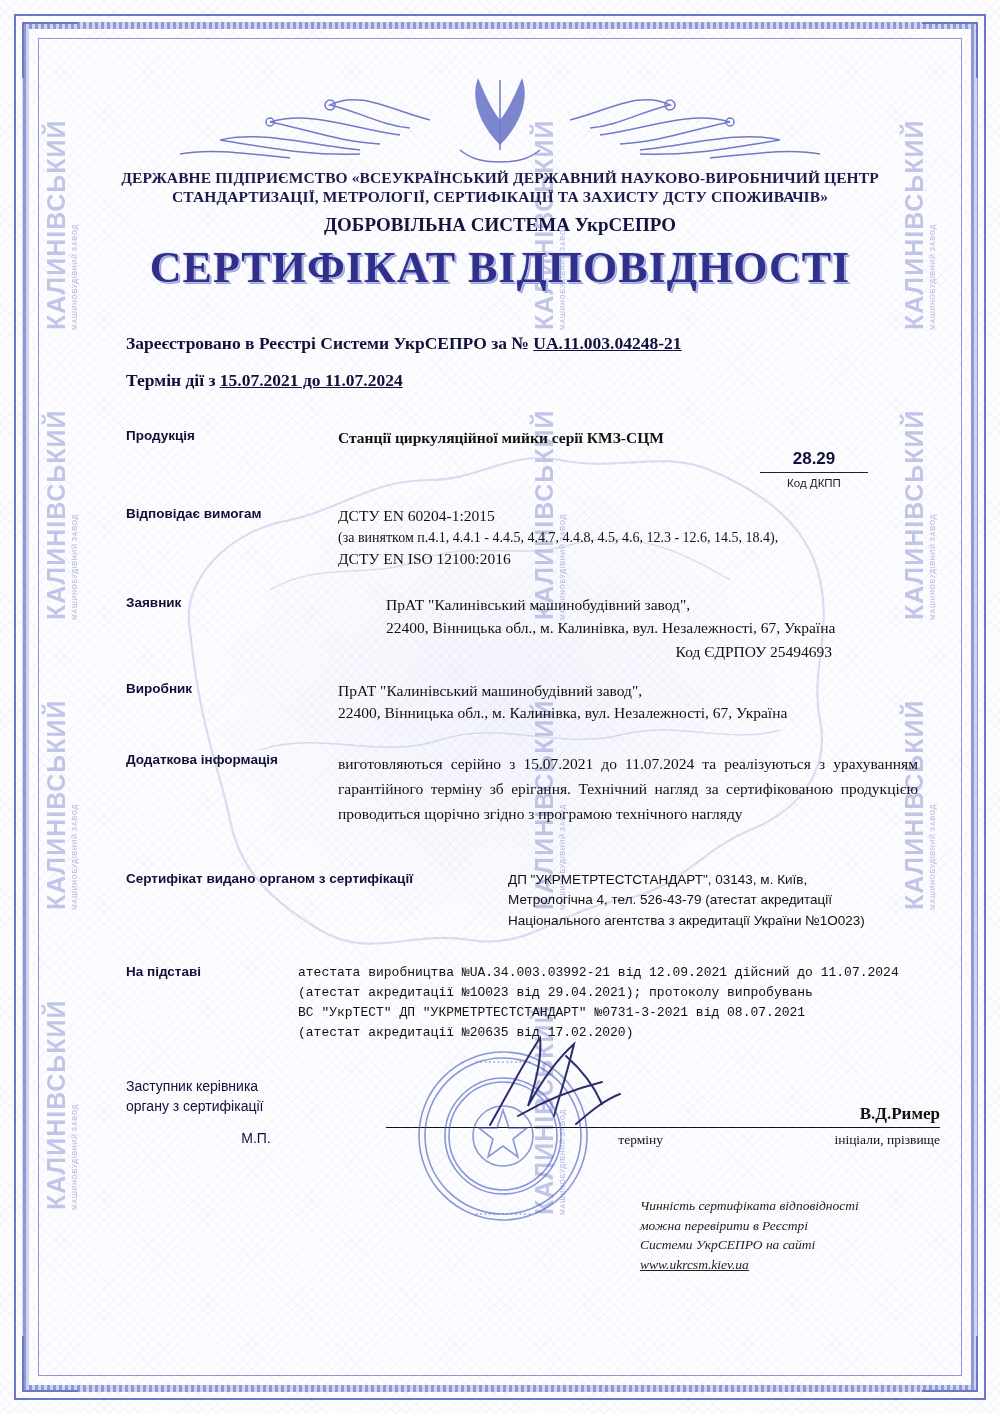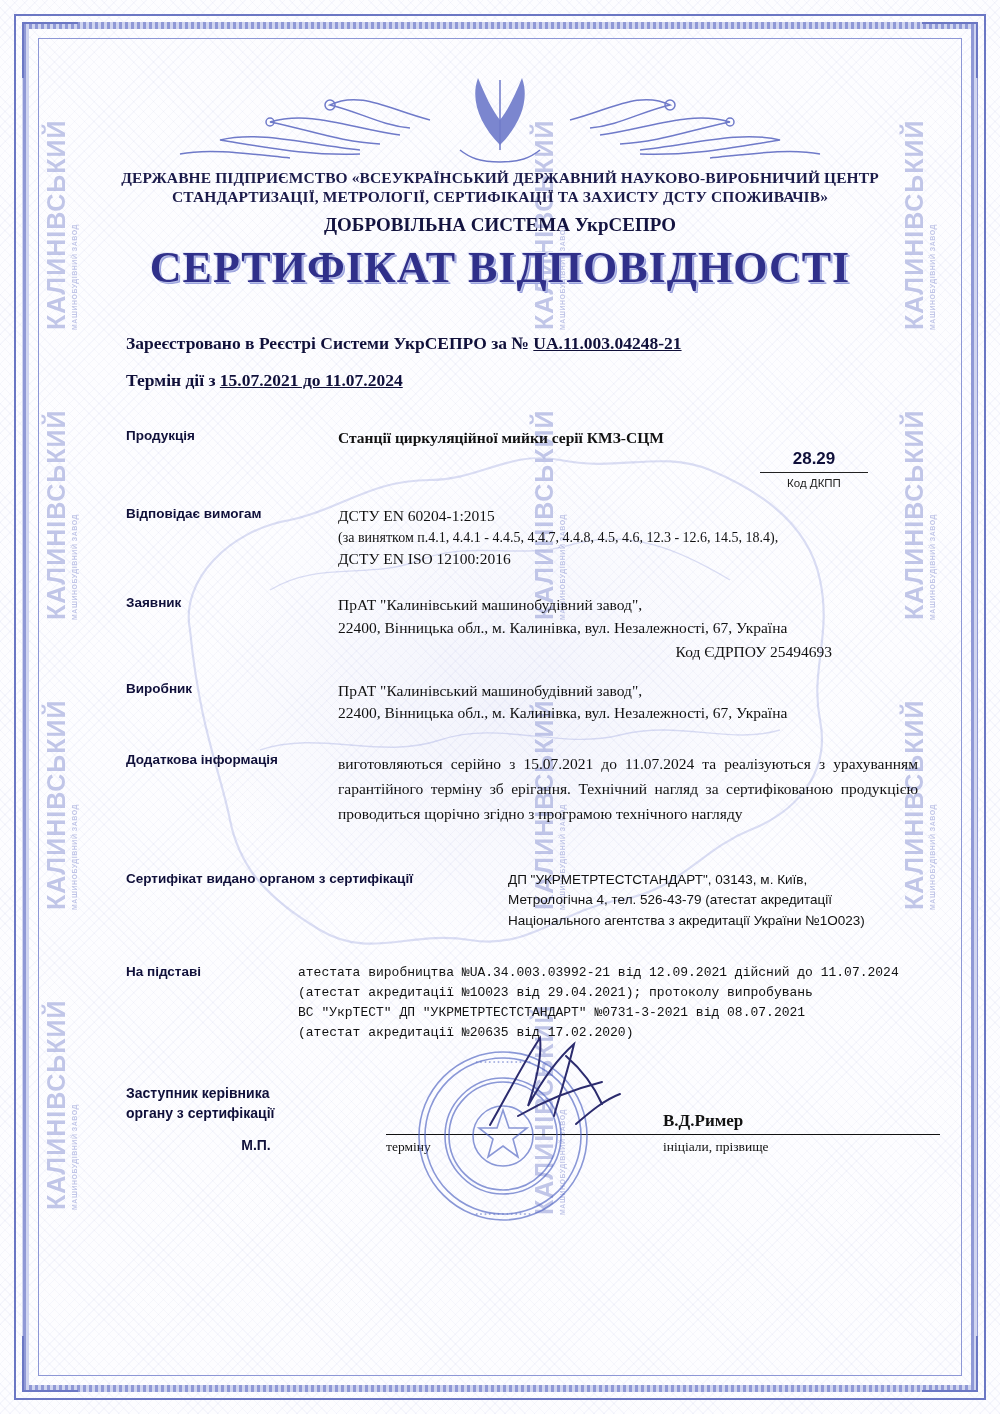--- a/index.html
+++ b/index.html
@@ -237,35 +237,34 @@
   
   .sign-block {
     display: flex;
     align-items: flex-end;
     margin-top: 34px;
     padding-left: 66px;
   }
   .sign-left {
     flex: 0 0 260px;
     font-family: "Liberation Sans", sans-serif;
-    font-weight: bold;
+    font-weight: normal;
     font-size: 14px;
     color: #10103a;
     line-height: 1.4;
-    margin-top: 7px;
   }
   .sign-left .mp {
     display: block;
     text-align: center;
     margin-top: 12px;
     font-size: 14px;
   }
   .sign-mid, .sign-right {
     flex: 1;
-    text-align: left;
+    text-align: right;
   }
   .sign-rule {
     border-bottom: 1.2px solid #111;
     height: 1px;
     margin-bottom: 4px;
   }
   .sign-cap {
     font-family: "Liberation Serif", serif;
     font-size: 13.5px;
     color: #111;
@@ -437,21 +436,21 @@
 
     <div class="row" style="margin-top:56px;">
       <div class="label">Відповідає вимогам</div>
       <div class="value">
         <div>ДСТУ EN 60204-1:2015</div>
         <div style="font-size:14px">(за винятком п.4.1, 4.4.1 - 4.4.5, 4.4.7, 4.4.8, 4.5, 4.6, 12.3 - 12.6, 14.5, 18.4),</div>
         <div>ДСТУ EN ISO 12100:2016</div>
       </div>
     </div>
 
-    <div class="row" style="margin-top:24px;">
+    <div class="row" style="margin-top:24px;gap:48px;">
       <div class="label">Заявник</div>
       <div class="value">
         <div>ПрАТ "Калинівський машинобудівний завод",</div>
         <div>22400, Вінницька обл., м. Калинівка, вул. Незалежності, 67, Україна</div>
         <div class="edrpou">Код ЄДРПОУ 25494693</div>
       </div>
     </div>
 
     <div class="row" style="margin-top:16px;">
       <div class="label">Виробник</div>
@@ -520,14 +519,20 @@
 
   <svg class="autograph" viewBox="0 0 180 130">
     <g fill="none" stroke="#2b2b6e" stroke-width="2" stroke-linecap="round">
       <path d="M20,105 C40,70 55,40 70,18 C72,36 66,62 58,86 C70,64 86,40 104,24 C98,50 90,74 84,96"></path>
       <path d="M48,96 C72,82 100,70 132,62"></path>
       <path d="M96,36 C112,50 124,66 132,84"></path>
       <path d="M106,104 C120,92 134,80 150,74"></path>
     </g>
   </svg>
 
+  <div class="footnote">
+    <div>Чинність сертифіката відповідності</div>
+    <div>можна перевірити в Реєстрі</div>
+    <div>Системи УкрСЕПРО на сайті</div>
+    <div class="url">www.ukrcsm.kiev.ua</div>
+  </div>
 
 </div>
 
 </body></html>

